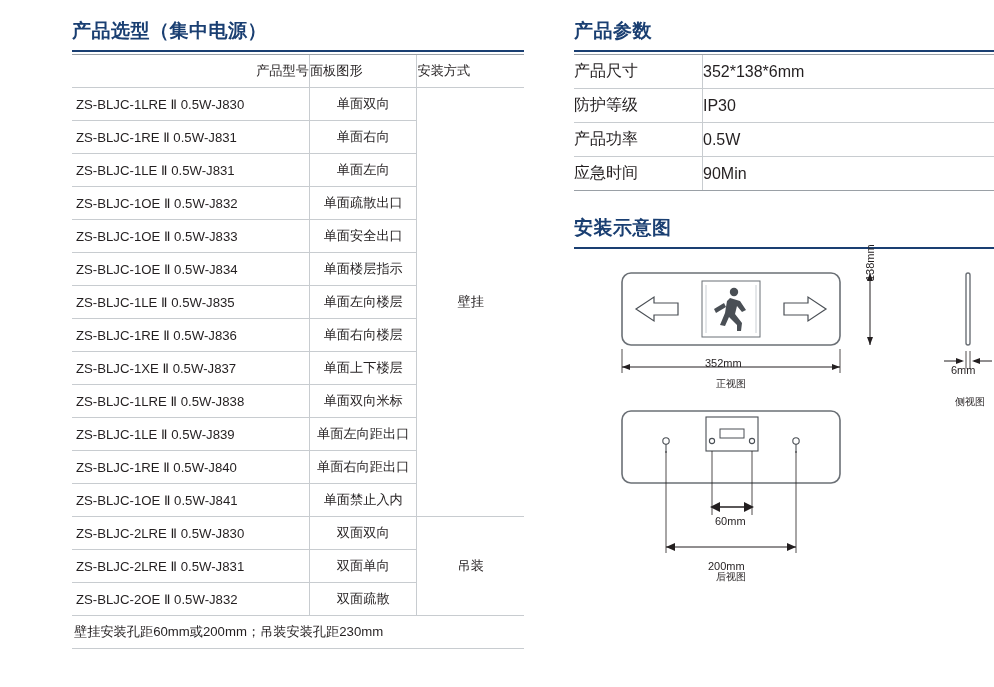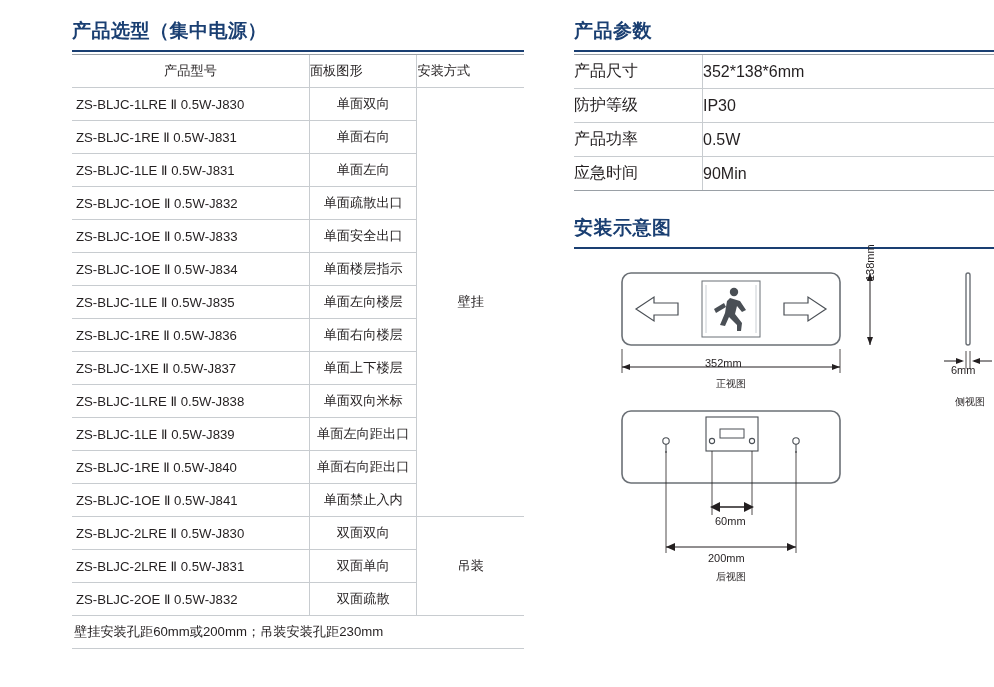--- a/index.html
+++ b/index.html
@@ -55,21 +55,21 @@
   table.sel th {
     font-weight: normal;
     text-align: left;
   }
   .col-model {
     width: 236px;
     text-align: left;
     padding-left: 4px !important;
   }
   .col-model.hdr {
-    text-align: center;
+    text-align: right;
     padding-left: 0 !important;
   }
   .col-panel {
     width: 108px;
     text-align: center;
     border-left: 1px solid #c8ccd0;
   }
   .col-mount {
     width: 108px;
     text-align: center;
@@ -322,19 +322,19 @@
         <line x1="138" y1="100" x2="178" y2="100" stroke="#231f20" stroke-width="1.4"></line>
         <polygon points="136,100 146,95 146,105" fill="#231f20"></polygon>
         <polygon points="180,100 170,95 170,105" fill="#231f20"></polygon>
 
         <line x1="92" y1="140" x2="222" y2="140" stroke="#231f20" stroke-width="1"></line>
         <polygon points="92,140 101,136 101,144" fill="#231f20"></polygon>
         <polygon points="222,140 213,136 213,144" fill="#231f20"></polygon>
       </svg>
 
       <div class="dim-text" style="position:absolute;left:141px;top:256px;">60mm</div>
-      <div class="dim-text" style="position:absolute;left:134px;top:293px;">200mm</div>
+      <div class="dim-text" style="position:absolute;left:134px;top:301px;">200mm</div>
       <div class="fig-caption" style="position:absolute;left:131px;top:311px;width:52px;">后视图</div>
 
     </div>
   </div>
 
 </div>
 
 </body></html>

